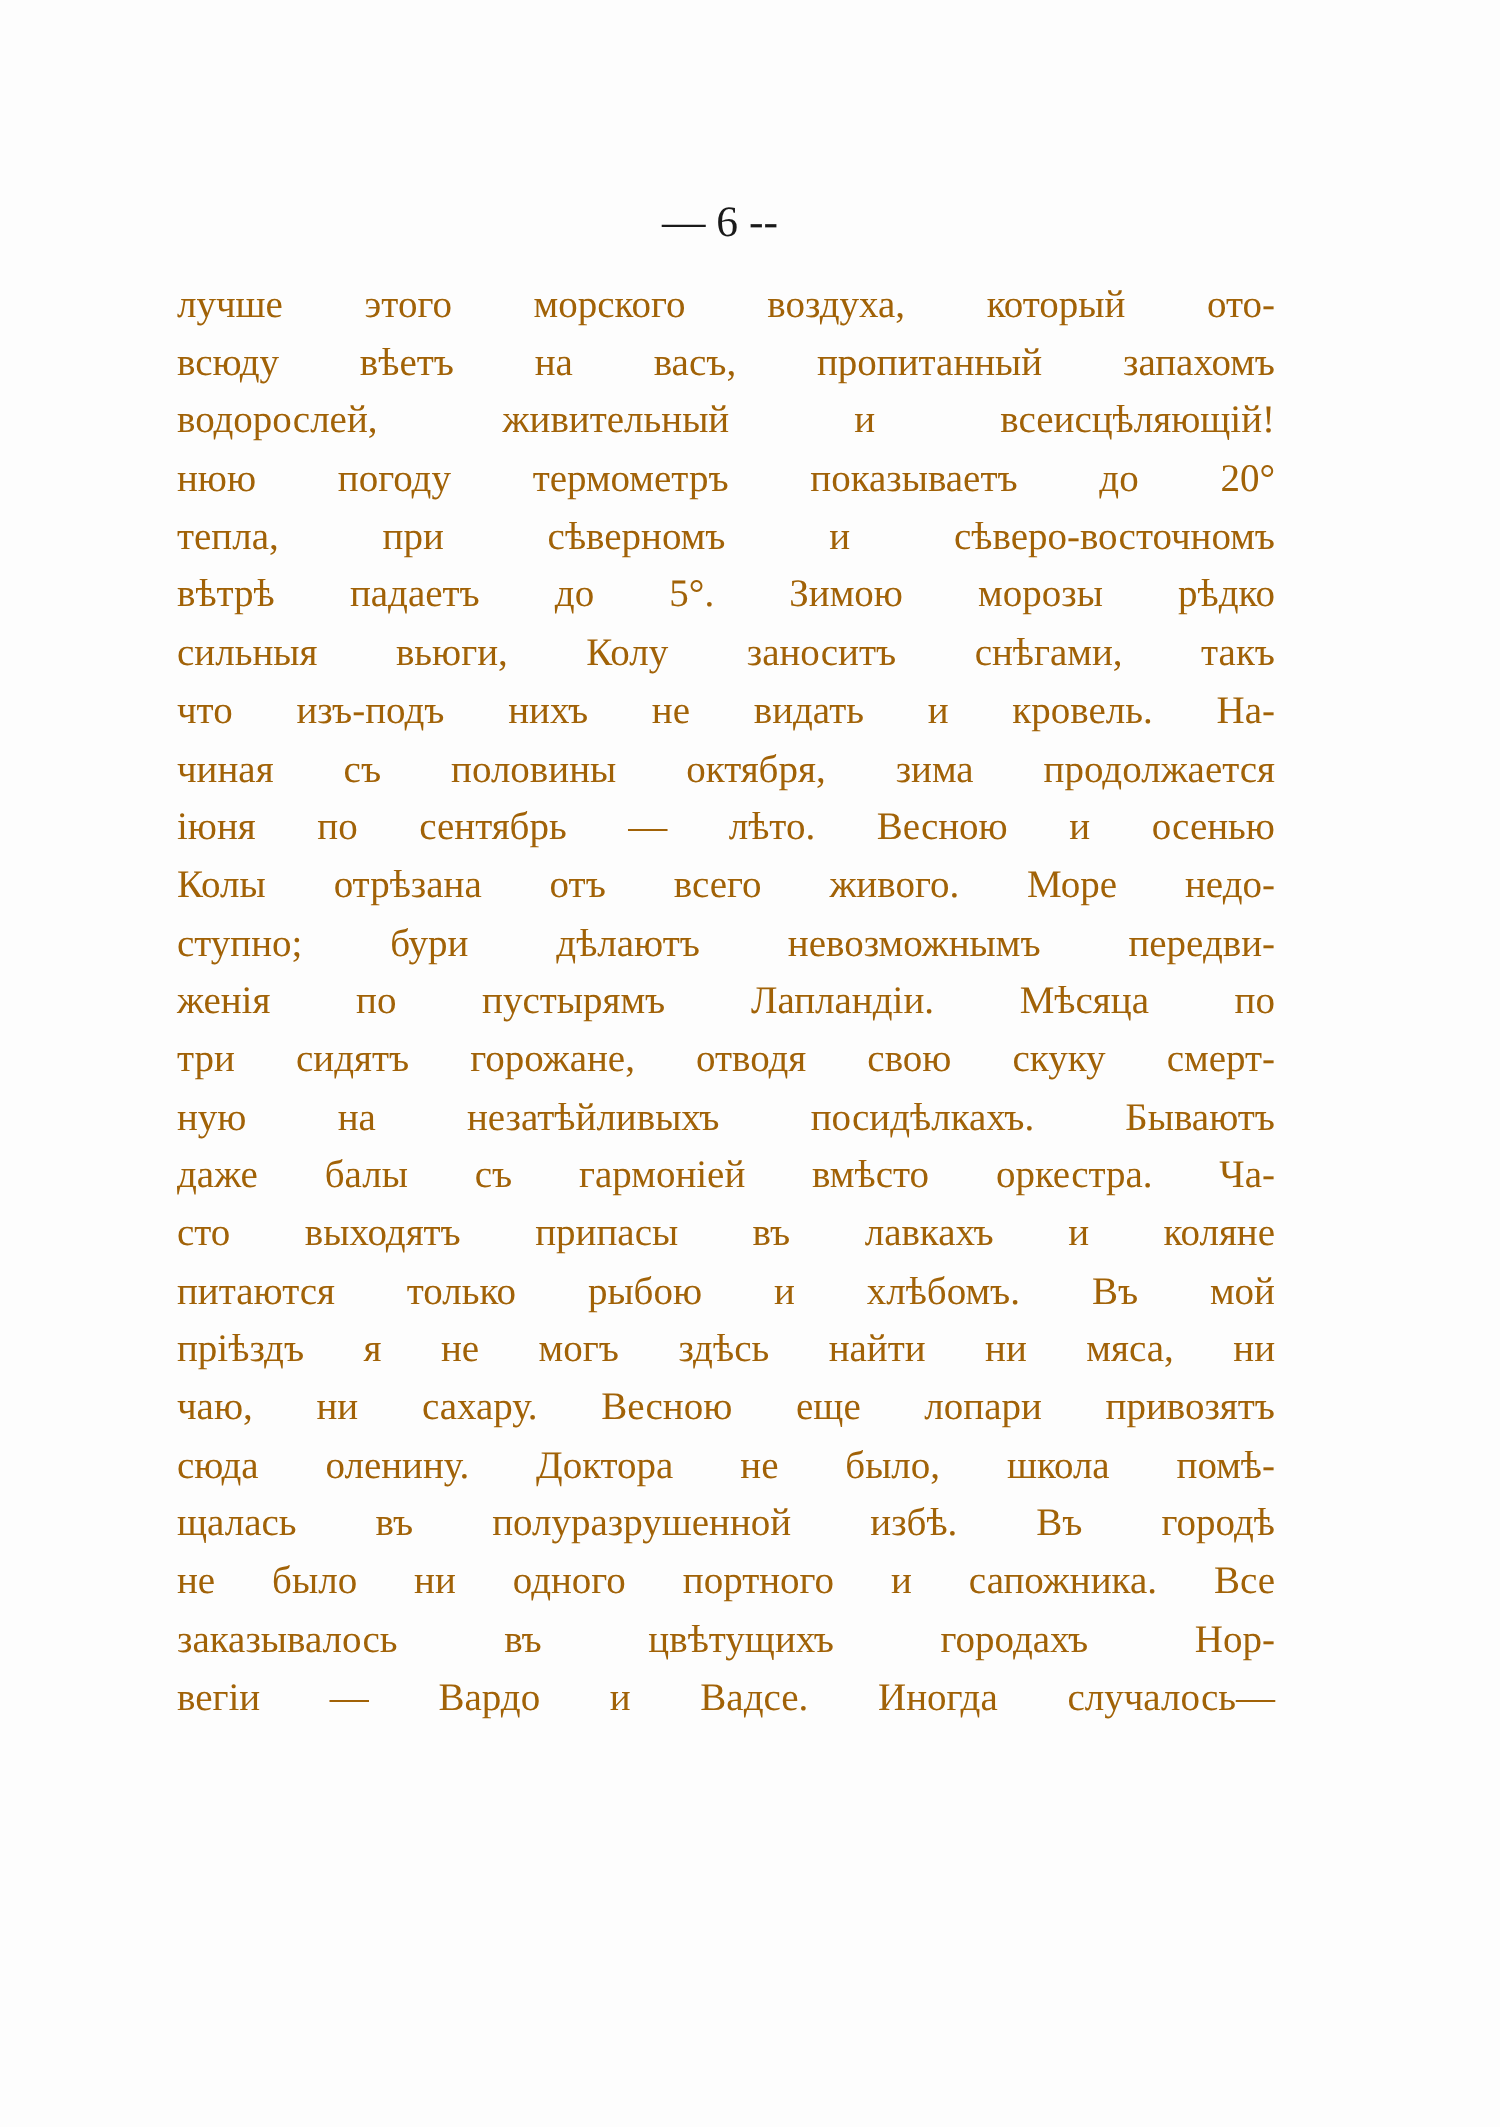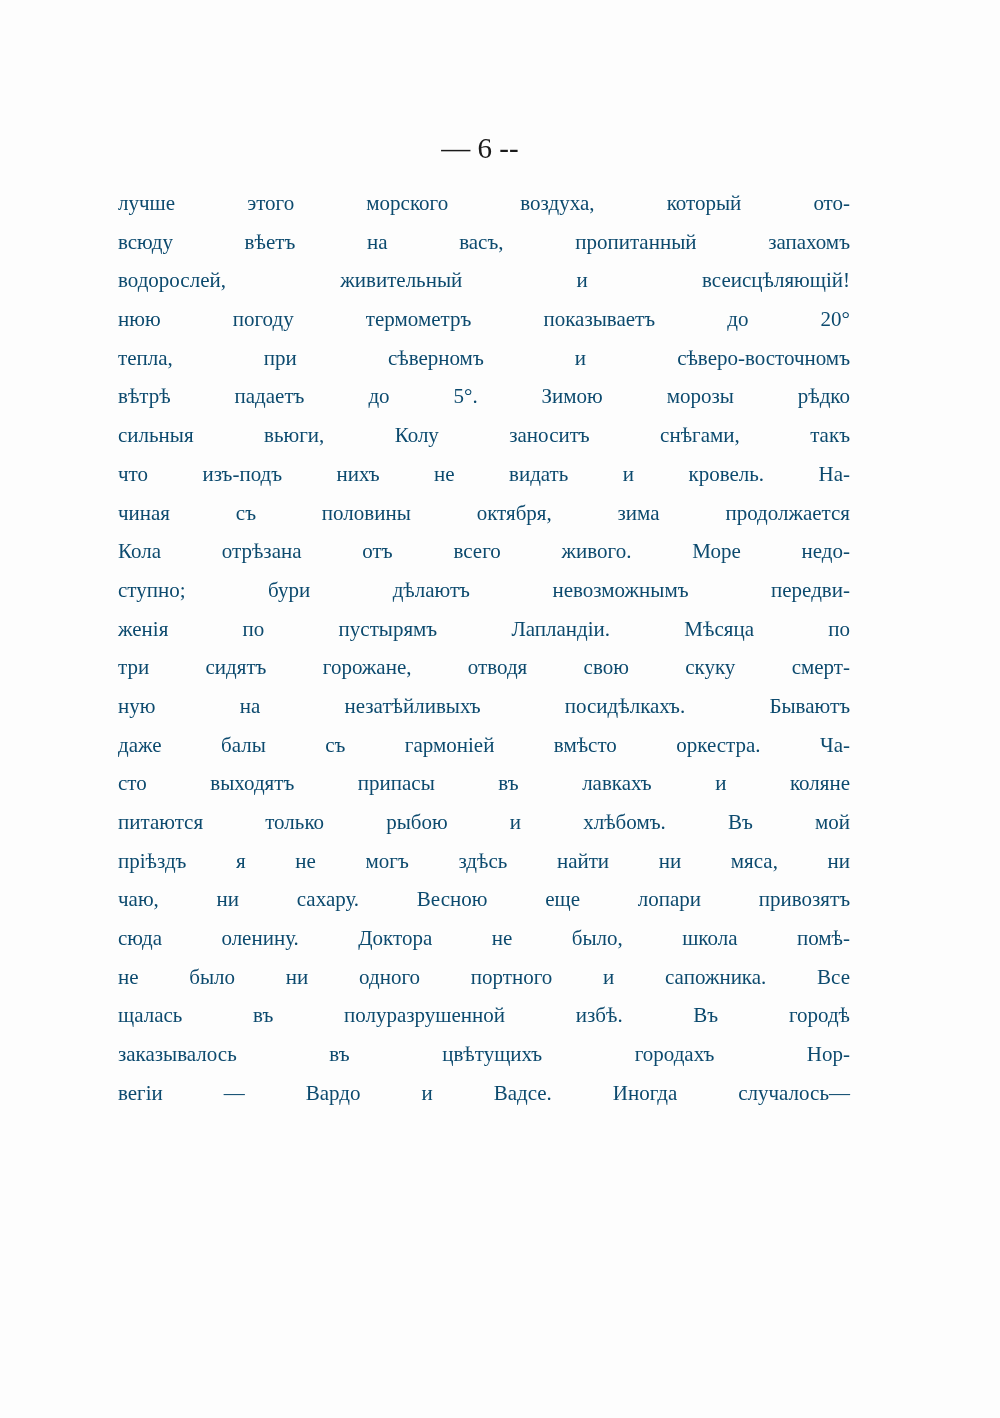--- a/index.html
+++ b/index.html
@@ -10,21 +10,21 @@
   }
   .page-number {
     position: absolute; top: 132px; left: 0; width: 960px;
     text-align: center;
     font-family: "Liberation Serif", "DejaVu Serif", serif;
     font-size: 29px; color: #1a1a1a;
   }
   .body-text {
     position: absolute; top: 184px; left: 118px; width: 732px;
     font-family: "Liberation Serif", "DejaVu Serif", serif;
-    font-size: 21px; color: #0c4a6e;
+    font-size: 26px; color: #a16207;
   }
   .line {
     display: block; height: 38.7px; line-height: 38.7px;
     text-align: justify; text-align-last: justify;
     white-space: nowrap; overflow: visible;
   }
   .line.last { text-align-last: justify; }
 </style>
 </head>
 <body>
@@ -34,29 +34,30 @@
   <div class="body-text">
     <span class="line">лучше этого морского воздуха, который ото-</span>
     <span class="line">всюду вѣетъ на васъ, пропитанный запахомъ</span>
     <span class="line">водорослей, живительный и всеисцѣляющій!</span>
     <span class="line">нюю погоду термометръ показываетъ до 20°</span>
     <span class="line">тепла, при сѣверномъ и сѣверо-восточномъ</span>
     <span class="line">вѣтрѣ падаетъ до 5°. Зимою морозы рѣдко</span>
     <span class="line">сильныя вьюги, Колу заноситъ снѣгами, такъ</span>
     <span class="line">что изъ-подъ нихъ не видать и кровель. На-</span>
     <span class="line">чиная съ половины октября, зима продолжается</span>
-    <span class="line">Кола отрѣзана отъ всего живого. Море недо-</span>
+    <span class="line">іюня по сентябрь — лѣто. Весною и осенью</span>
+    <span class="line">Колы отрѣзана отъ всего живого. Море недо-</span>
     <span class="line">ступно; бури дѣлаютъ невозможнымъ передви-</span>
     <span class="line">женія по пустырямъ Лапландіи. Мѣсяца по</span>
     <span class="line">три сидятъ горожане, отводя свою скуку смерт-</span>
     <span class="line">ную на незатѣйливыхъ посидѣлкахъ. Бываютъ</span>
     <span class="line">даже балы съ гармоніей вмѣсто оркестра. Ча-</span>
     <span class="line">сто выходятъ припасы въ лавкахъ и коляне</span>
     <span class="line">питаются только рыбою и хлѣбомъ. Въ мой</span>
     <span class="line">пріѣздъ я не могъ здѣсь найти ни мяса, ни</span>
     <span class="line">чаю, ни сахару. Весною еще лопари привозятъ</span>
     <span class="line">сюда оленину. Доктора не было, школа помѣ-</span>
+    <span class="line">щалась въ полуразрушенной избѣ. Въ городѣ</span>
     <span class="line">не было ни одного портного и сапожника. Все</span>
-    <span class="line">щалась въ полуразрушенной избѣ. Въ городѣ</span>
     <span class="line">заказывалось въ цвѣтущихъ городахъ Нор-</span>
     <span class="line last">вегіи — Вардо и Вадсе. Иногда случалось—</span>
   </div>
 </div>
 
 </body></html>

